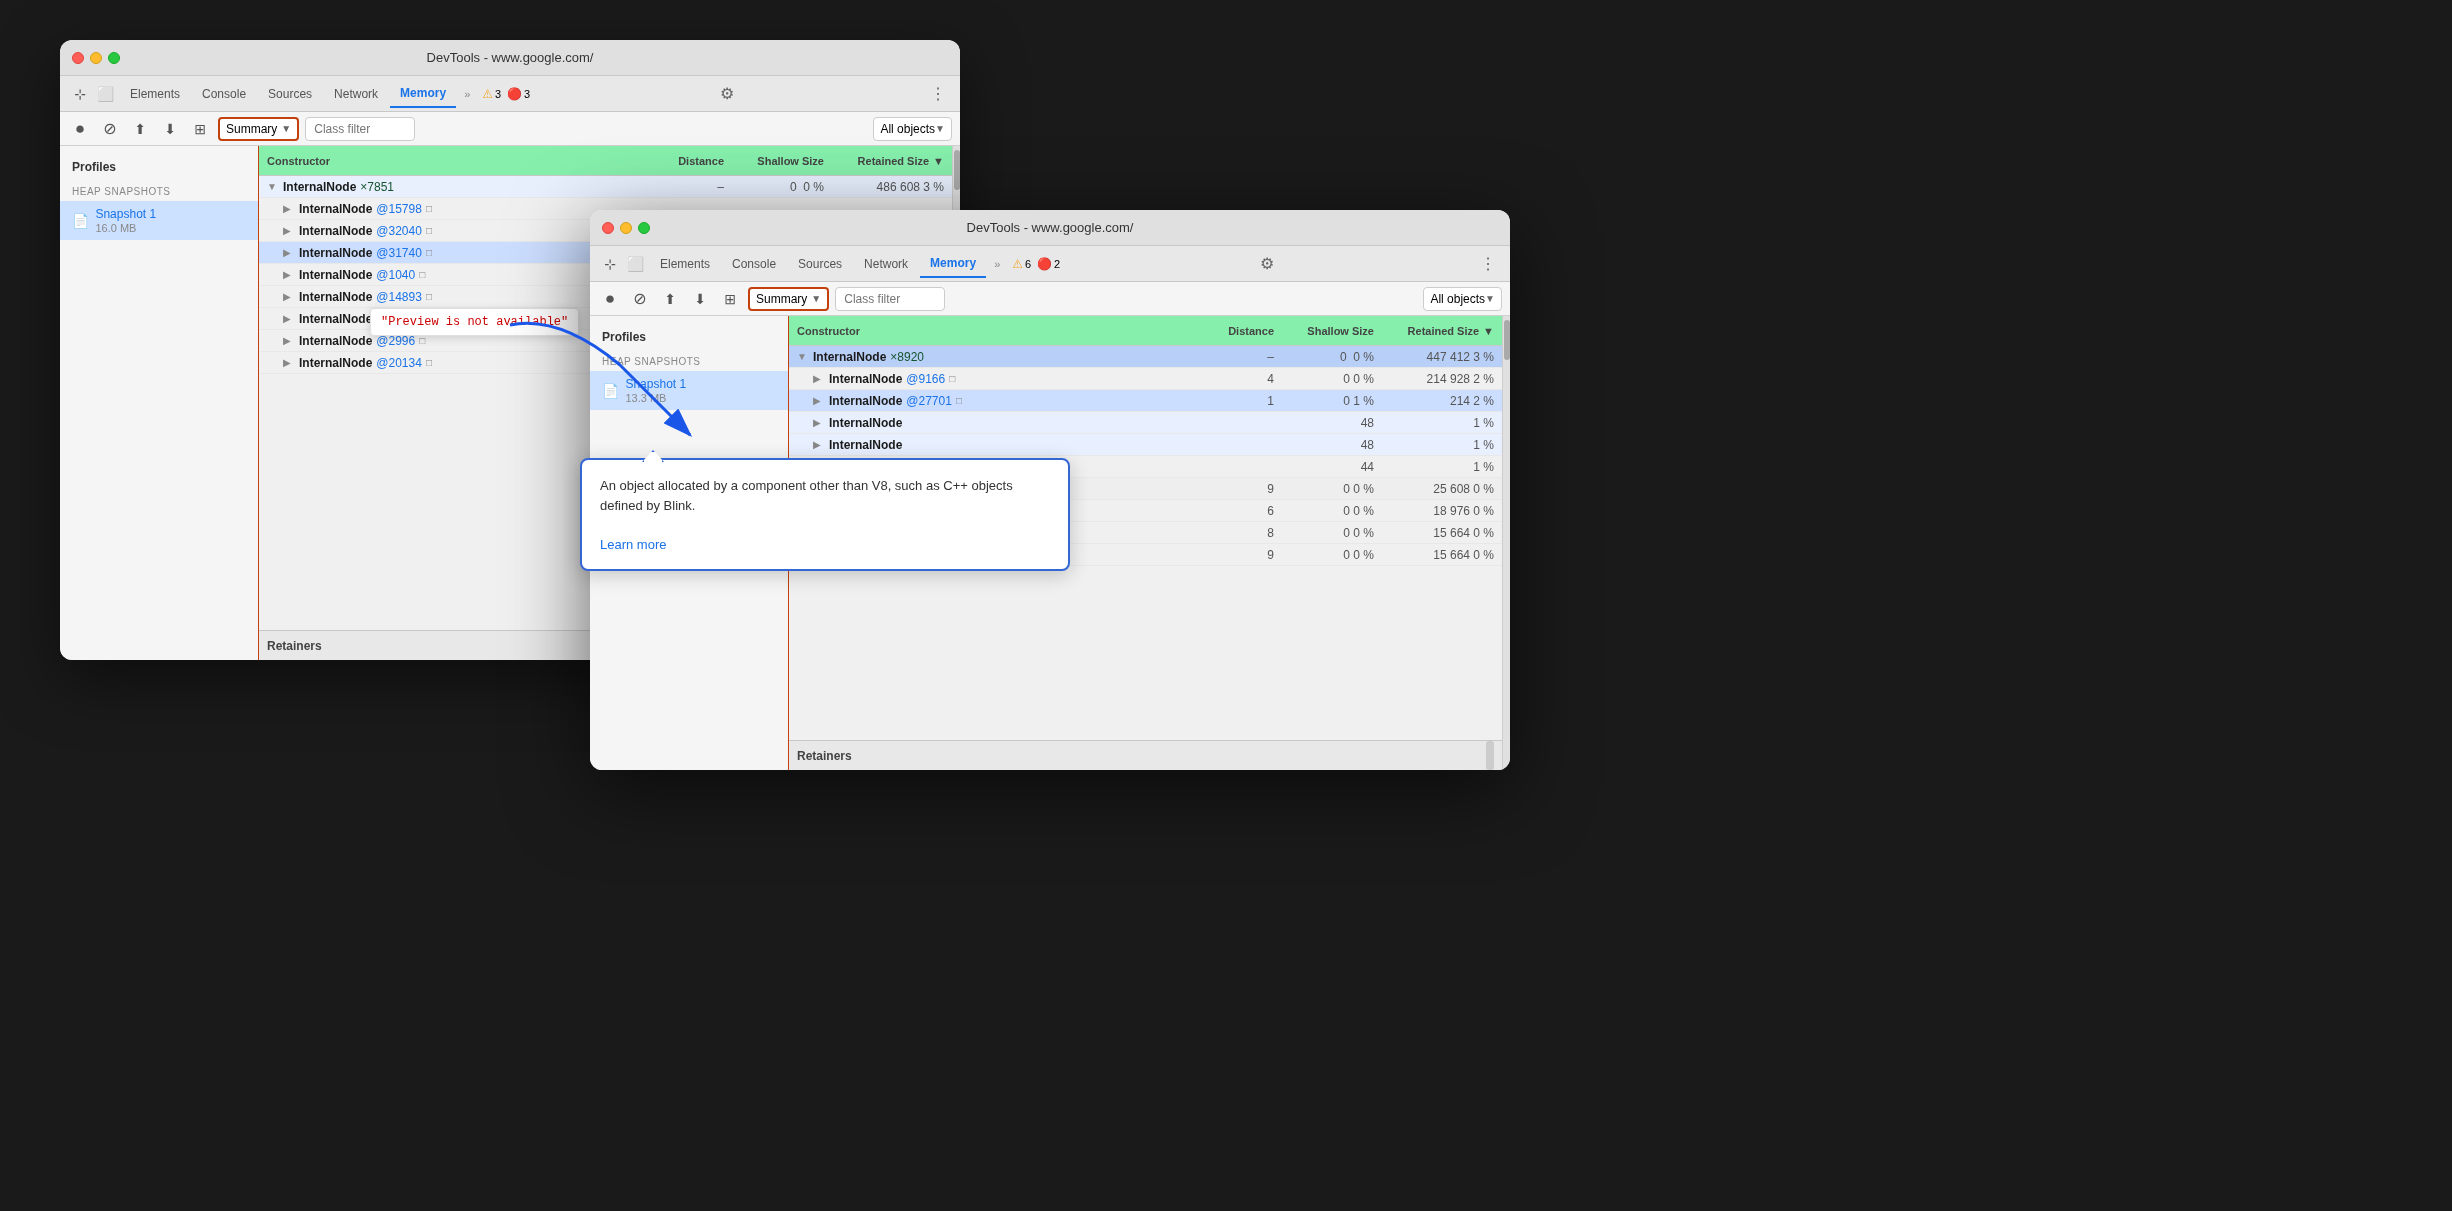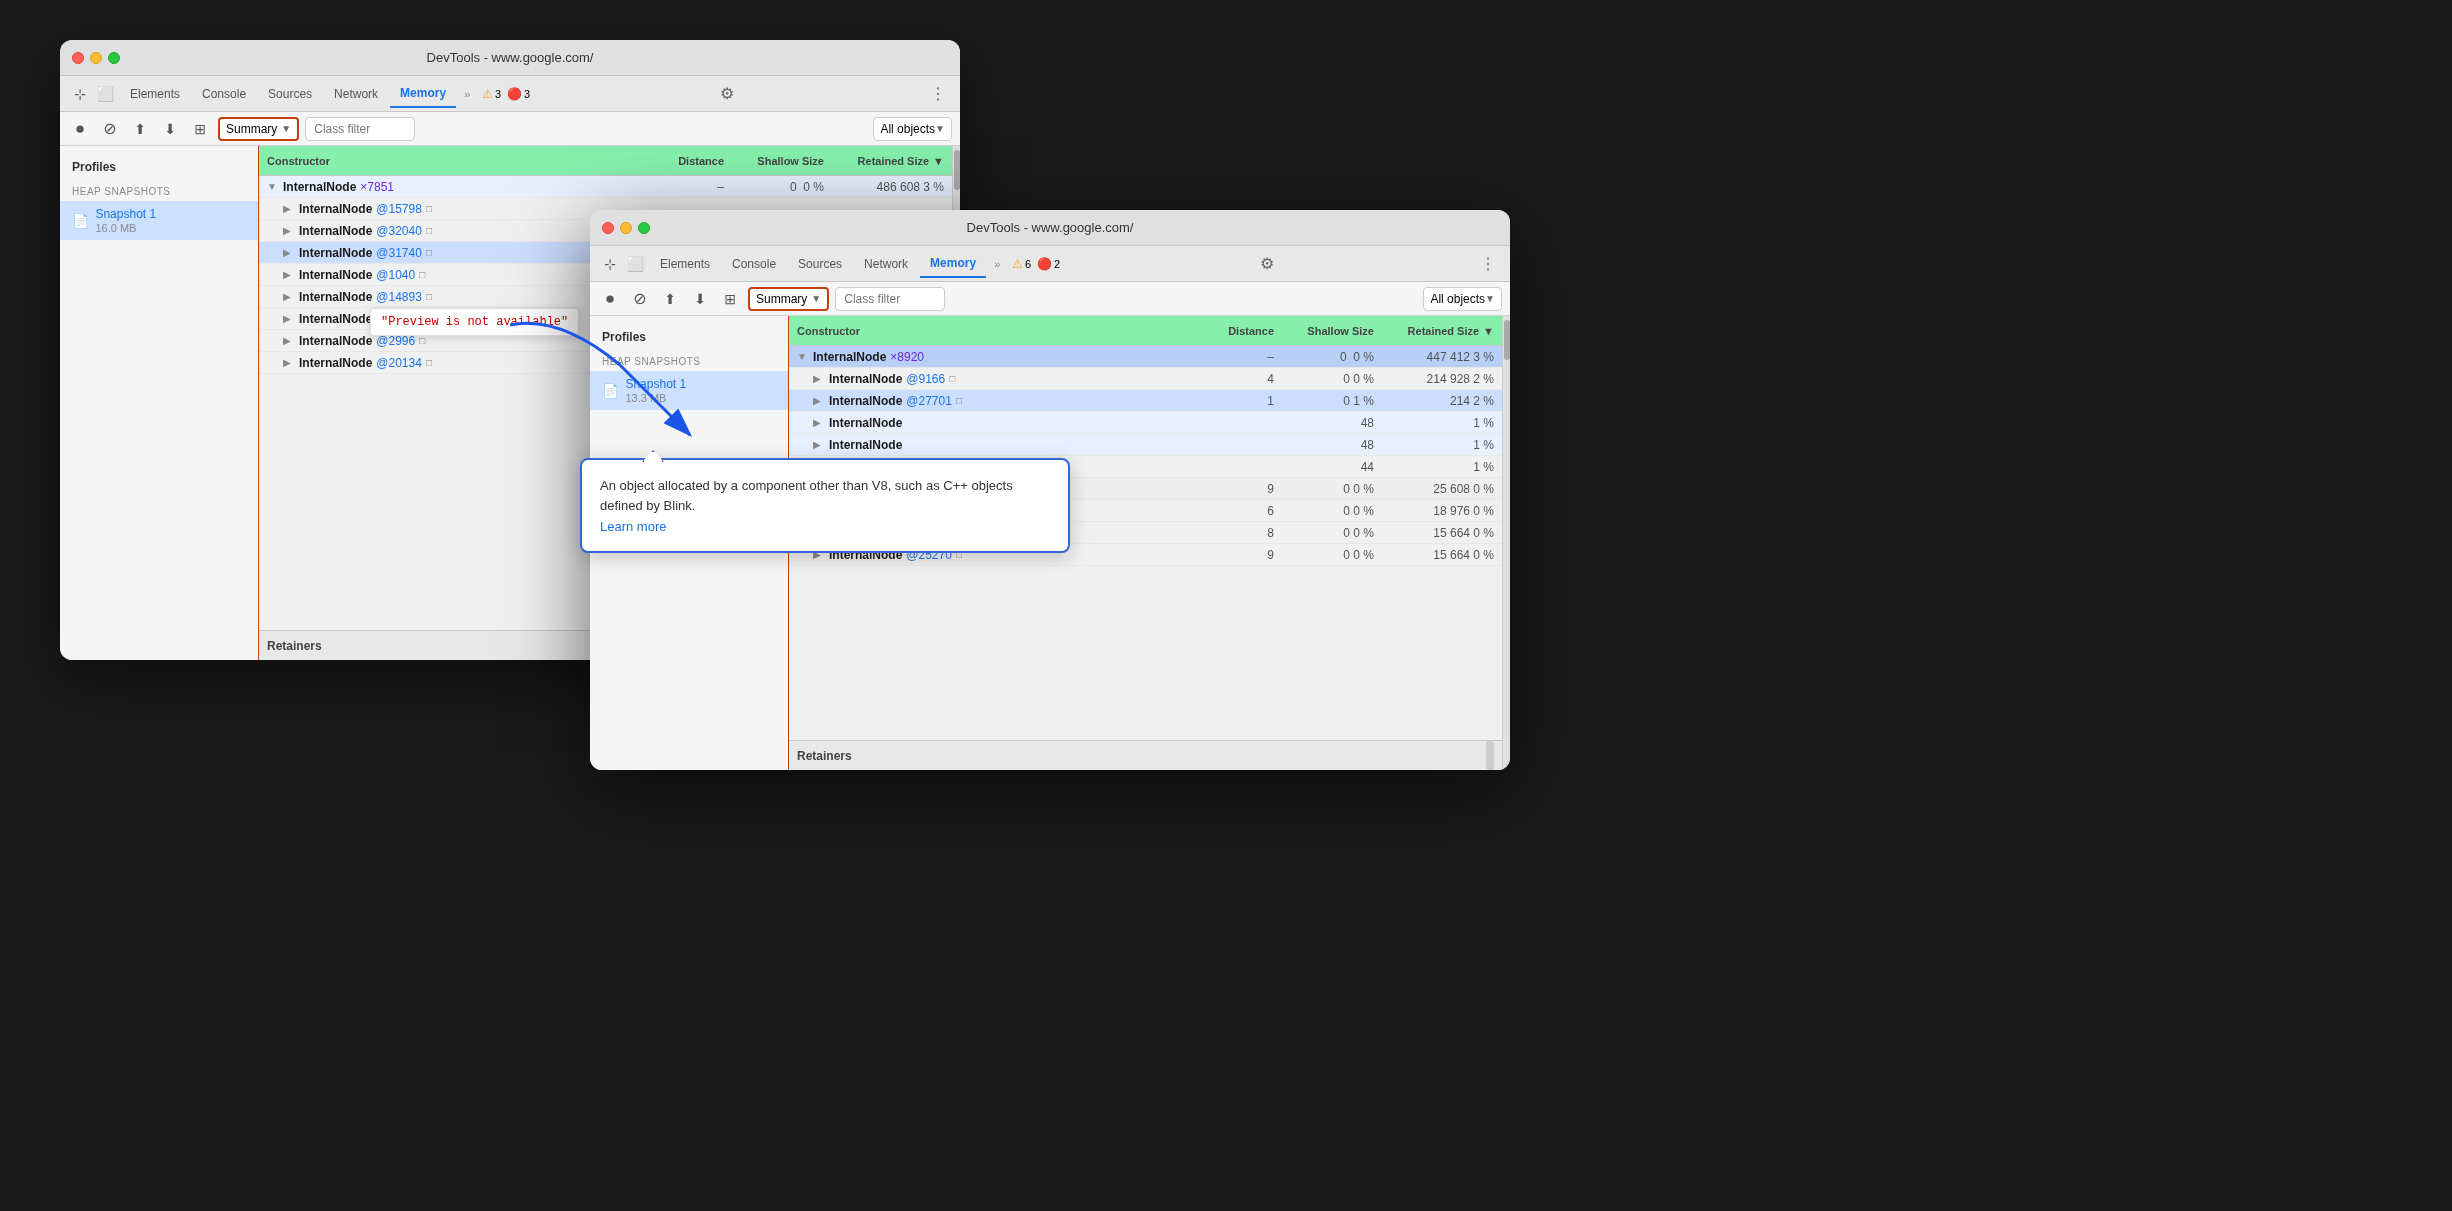--- a/index.html
+++ b/index.html
@@ -251,21 +251,21 @@
       cursor: pointer;
     }
     .table-row.selected { background: #b8d0f8; }
     .table-row.expanded { background: #e8f0fe; }
     .row-constructor { flex: 1; padding: 0 8px; display: flex; align-items: center; gap: 4px; overflow: hidden; }
     .row-distance { width: 70px; text-align: right; padding: 0 8px; color: #555; }
     .row-shallow { width: 100px; text-align: right; padding: 0 8px; color: #555; }
     .row-retained { width: 120px; text-align: right; padding: 0 8px; color: #555; }
     .expand-arrow { font-size: 10px; color: #888; width: 12px; }
     .node-name { font-weight: 600; color: #1a1a1a; }
-    .node-count { color: #6d28d9; font-weight: 400; }
+    .node-count { color: #14532d; font-weight: 400; }
     .node-id { color: #1a73e8; }
     .node-icon { font-size: 10px; color: #888; }
     .indent-1 { margin-left: 16px; }
 
     .retainers-bar {
       height: 30px;
       background: #e8e8e8;
       border-top: 1px solid #c8c8c8;
       display: flex;
       align-items: center;
@@ -325,21 +325,21 @@
       background: white;
       border-top: 2px solid #3367d6;
       border-left: 2px solid #3367d6;
       border-right: 2px solid #3367d6;
       clip-path: polygon(0 100%, 50% 0, 100% 100%);
     }
     .tooltip-text {
       font-size: 13px;
       color: #333;
       line-height: 1.5;
-      margin-bottom: 2px;
+      margin-bottom: 20px;
     }
     .tooltip-link {
       color: #1a73e8;
       font-size: 13px;
       text-decoration: none;
       cursor: pointer;
     }
 
     
     .scrollbar {

